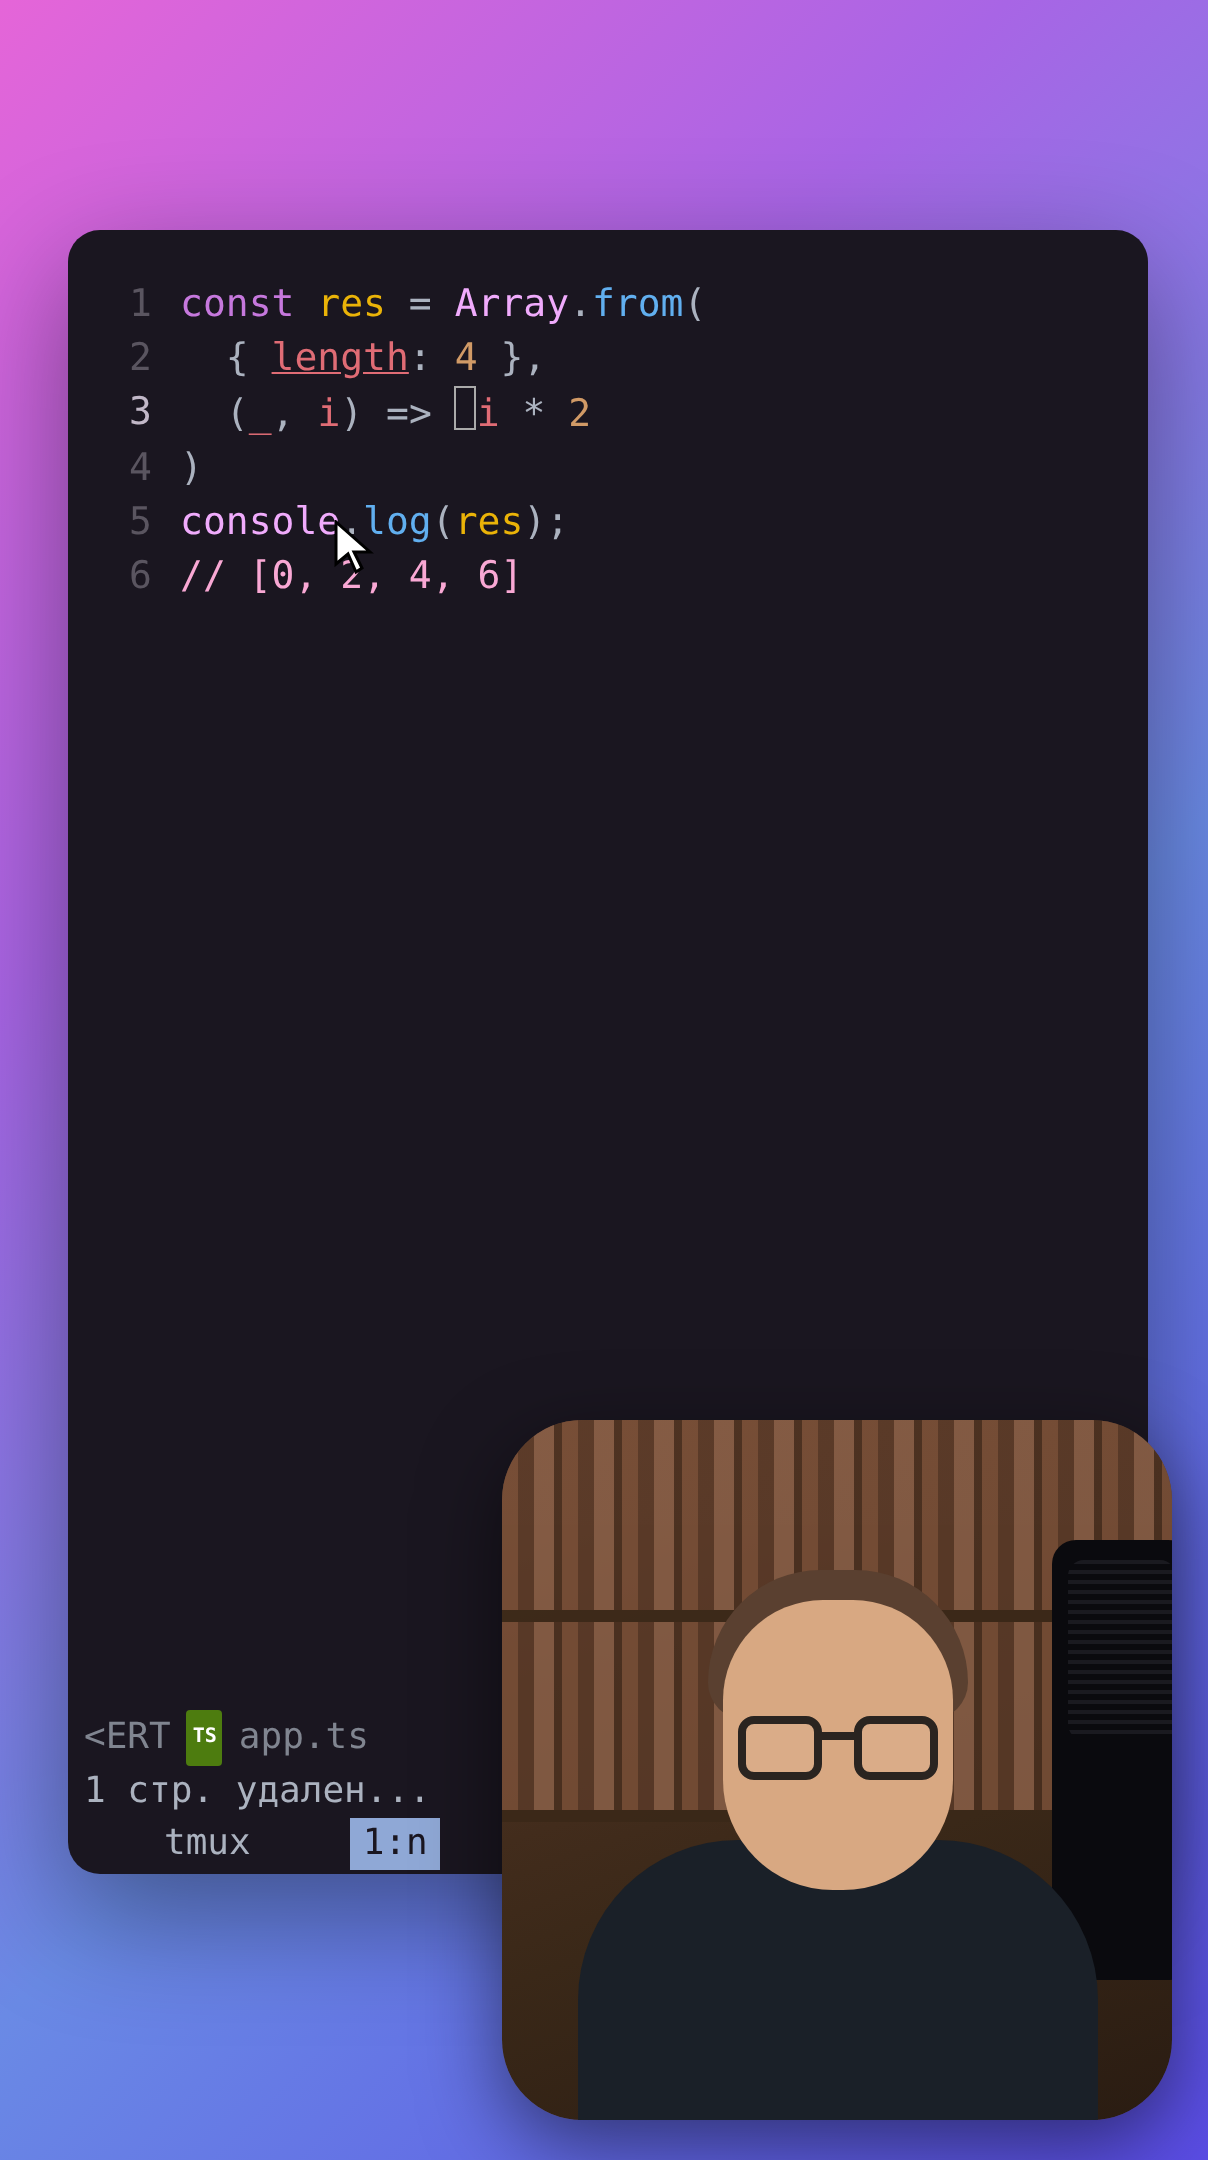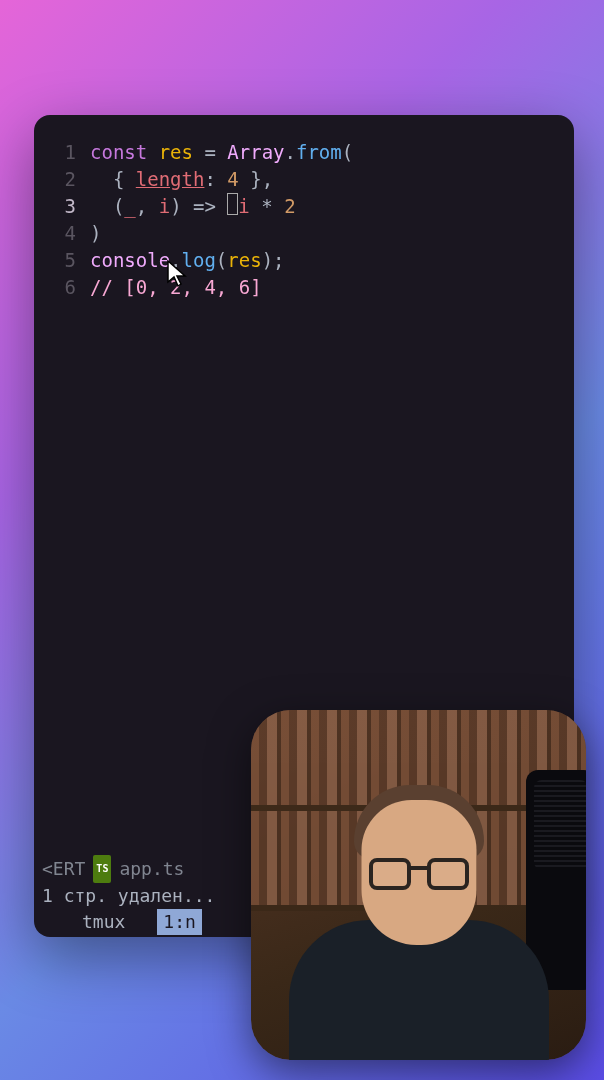--- a/index.html
+++ b/index.html
@@ -96,21 +96,21 @@
       align-items: center;
     }
     .tmux-label {
       padding-left: 40px;
       color: #abb2bf;
     }
     .tmux-active {
       background: #8fa8d6;
       color: #1a1620;
       padding: 0 6px;
-      margin-left: 32px;
+      margin-left: 50px;
     }
     .mouse-cursor {
       position: absolute;
       left: 133px;
       top: 145px;
       width: 20px;
       height: 28px;
       pointer-events: none;
       z-index: 10;
     }

